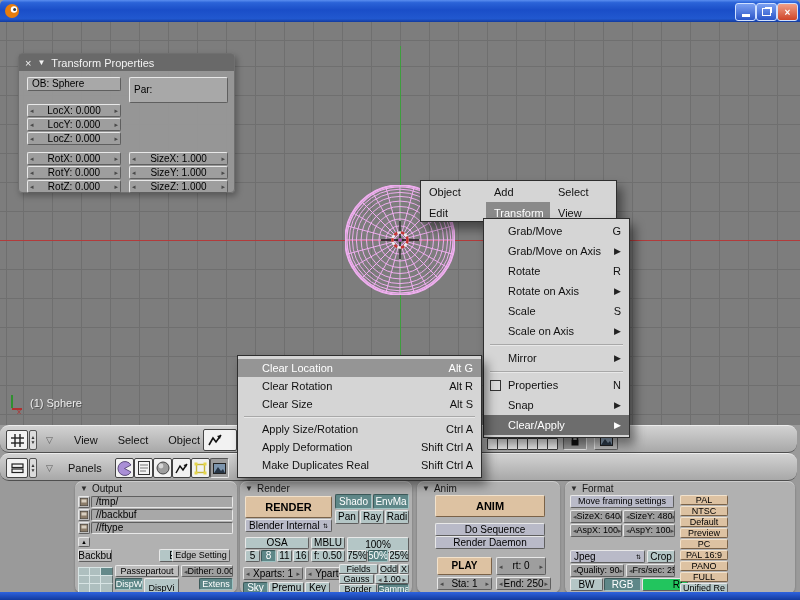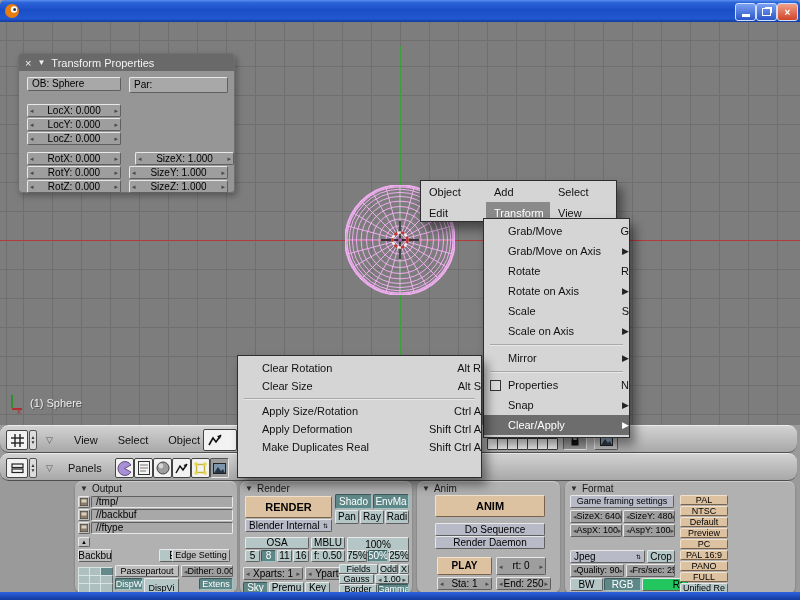--- a/index.html
+++ b/index.html
@@ -57,21 +57,21 @@
   .num .arr{font-size:7px;color:#4a4a4a;}
   .fieldtxt{background:#a8a8a8;justify-content:flex-start;padding:0 4px;}
   .on{background:#5e8788;color:#fff;border-color:#3c5a5a #9fc2c2 #9fc2c2 #3c5a5a;}
   .off{background:#b4c6c6;}
   .mid{background:#22c55e;padding-left:44px;}
   .tan{background:#ddc2a2;border-color:#f2e2cc #7a6248 #7a6248 #f2e2cc;}
   .lav{background:#b9bac8;}
   
   .menu{background:#d5d5d5;border:1px solid #2e2e2e;box-shadow:5px 7px 10px rgba(0,0,0,0.45);
     font-size:11px;}
-  .mi{height:20px;display:flex;align-items:center;padding:0 0 0 24px;color:#111;position:relative;}
+  .mi{height:20px;display:flex;align-items:center;padding:0 8px 0 24px;color:#111;position:relative;}
   .mi .accel{margin-left:auto;padding-left:10px;}
   .mi .subarr{margin-left:auto;font-size:9px;color:#222;}
   .mi.hi{background:#959595;color:#fff;}
   .mi.hidark{background:#6d6d6d;color:#fff;}
   .msep{height:1px;background:#a8a8a8;margin:3px 6px;box-shadow:0 1px 0 #e8e8e8;}
   .chk{position:absolute;left:6px;top:5px;width:9px;height:9px;border:1px solid #333;background:#dcdcdc;}
   
   .panel{position:absolute;background:#b1b1b1;border-radius:7px;
     box-shadow:inset 0 1px 0 rgba(255,255,255,0.35),0 1px 2px rgba(0,0,0,0.3);}
   .phead{position:absolute;left:5px;top:2px;font-size:10px;color:#161616;display:flex;gap:4px;
@@ -220,21 +220,21 @@
     <span class="abs vstatus" style="left:30px;top:375px;">(1) Sphere</span>
   </div>
 
   <div class="abs floatpanel" style="left:18px;top:53px;width:217px;height:140px;z-index:10;">
     <div class="floathead">
       <span>×</span>
       <span style="font-size:8px;">▼</span>
       <span>Transform Properties</span>
     </div>
     <div class="b fieldtxt" style="left:8px;top:23px;width:94px;height:14px;">OB: Sphere</div>
-    <div class="b fieldtxt" style="left:110px;top:23px;width:99px;height:16px;">Par:</div>
+    <div class="b fieldtxt" style="left:110px;top:23px;width:99px;height:26px;">Par:</div>
     <div class="b num" style="left:8px;top:50px;width:94px;height:13px;">
         <span class="arr">◂</span>
         <span>LocX: 0.000</span>
         <span class="arr">▸</span>
       </div>
     <div class="b num" style="left:8px;top:64px;width:94px;height:13px;">
         <span class="arr">◂</span>
         <span>LocY: 0.000</span>
         <span class="arr">▸</span>
       </div>
@@ -251,21 +251,21 @@
     <div class="b num" style="left:8px;top:112px;width:94px;height:13px;">
         <span class="arr">◂</span>
         <span>RotY: 0.000</span>
         <span class="arr">▸</span>
       </div>
     <div class="b num" style="left:8px;top:126px;width:94px;height:13px;">
         <span class="arr">◂</span>
         <span>RotZ: 0.000</span>
         <span class="arr">▸</span>
       </div>
-    <div class="b num" style="left:110px;top:98px;width:99px;height:13px;margin-left:6px;">
+    <div class="b num" style="left:110px;top:98px;width:99px;height:13px;">
         <span class="arr">◂</span>
         <span>SizeX: 1.000</span>
         <span class="arr">▸</span>
       </div>
     <div class="b num" style="left:110px;top:112px;width:99px;height:13px;">
         <span class="arr">◂</span>
         <span>SizeY: 1.000</span>
         <span class="arr">▸</span>
       </div>
     <div class="b num" style="left:110px;top:126px;width:99px;height:13px;">
@@ -506,21 +506,21 @@
           <span>End: 250</span>
           <span class="arr">▸</span>
         </div>
     </div>
 
     <div class="panel" style="left:565px;top:0;width:230px;height:113px;">
       <div class="phead">
           <span class="ptri">▼</span>
           <span>Format</span>
         </div>
-      <div class="b lav" style="left:5px;top:14px;width:104px;height:13px;font-size:9px;">Game framing settings</div>
+      <div class="b lav" style="left:5px;top:14px;width:104px;height:13px;font-size:9px;">Move framing settings</div>
       <div class="b num" style="left:5px;top:29px;width:52px;height:13px;font-size:9px;">
           <span class="arr">◂</span>
           <span>SizeX: 640</span>
           <span class="arr">▸</span>
         </div>
       <div class="b num" style="left:58px;top:29px;width:52px;height:13px;font-size:9px;">
           <span class="arr">◂</span>
           <span>SizeY: 480</span>
           <span class="arr">▸</span>
         </div>
@@ -612,20 +612,24 @@
         <span>Snap</span>
         <span class="subarr">▶</span>
       </div>
     <div class="mi hidark">
         <span>Clear/Apply</span>
         <span class="subarr" style="color:#fff;">▶</span>
       </div>
   </div>
 
   <div class="abs menu" style="left:237px;top:355px;width:245px;height:123px;z-index:50;padding-top:3px;">
+    <div class="mi hi" style="height:18px;">
+        <span>Clear Location</span>
+        <span class="accel">Alt G</span>
+      </div>
     <div class="mi" style="height:18px;">
         <span>Clear Rotation</span>
         <span class="accel">Alt R</span>
       </div>
     <div class="mi" style="height:18px;">
         <span>Clear Size</span>
         <span class="accel">Alt S</span>
       </div>
     <div class="msep"></div>
     <div class="mi" style="height:18px;">

